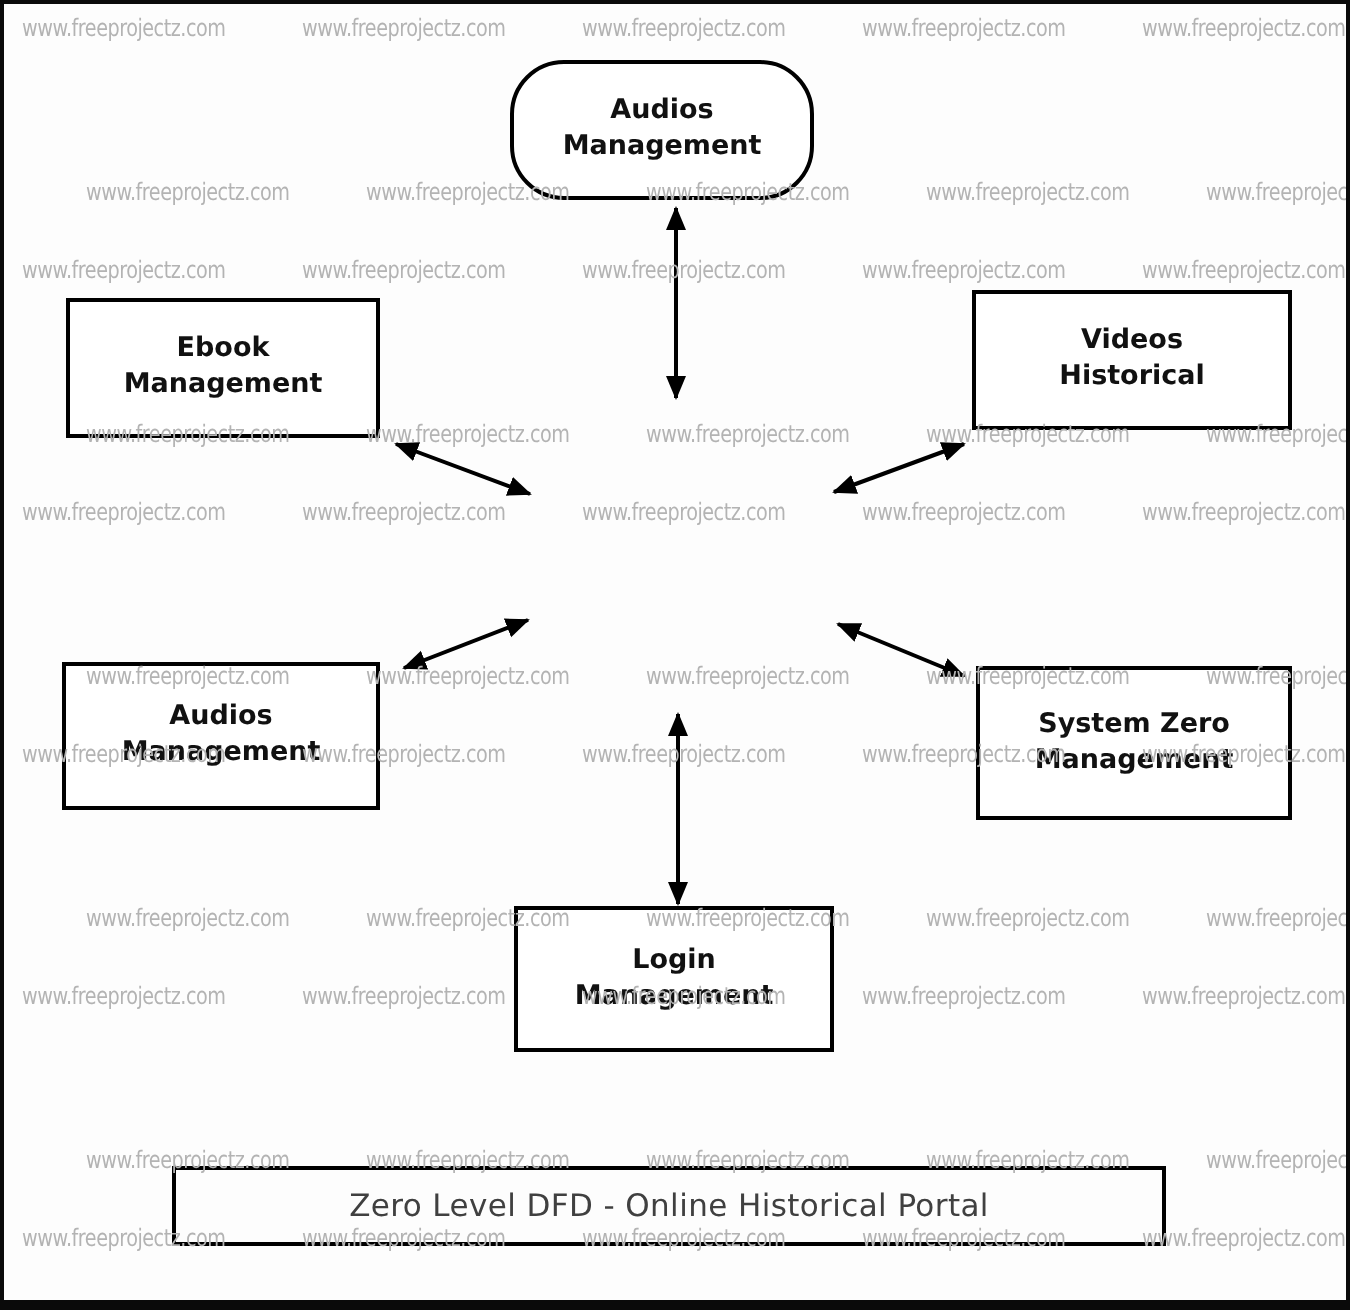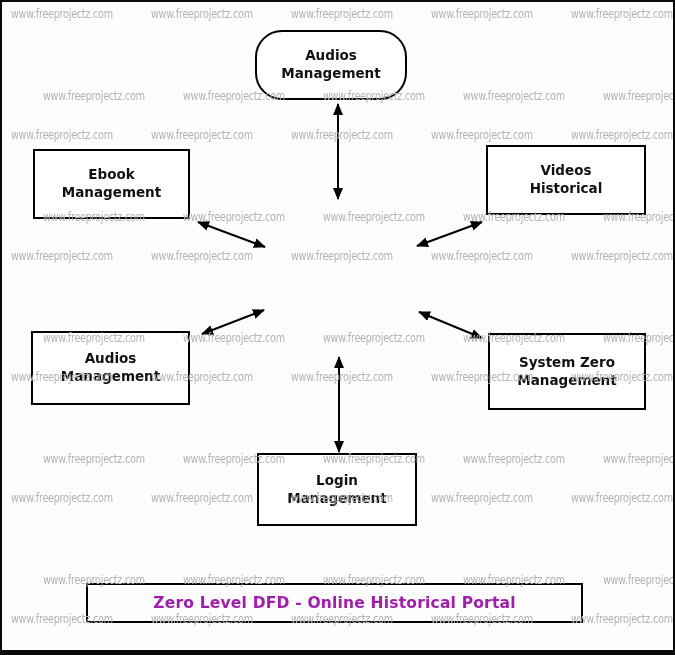--- a/index.html
+++ b/index.html
@@ -39,21 +39,21 @@
     color:#111;
     white-space:pre-line;
   }
   
   .titlebox{
     position:absolute;
     border:2px solid #000;
     box-sizing:border-box;
     background:transparent;
     display:flex;align-items:center;justify-content:center;
-    font-weight:bold;font-size:15.5px;color:#a21caf;
+    font-weight:normal;font-size:15.5px;color:#404040;
     letter-spacing:0.2px;
   }
   
   #watermarks{pointer-events:none;}
   .wm{
     position:absolute;
     color:#b3b3b3;
     font-size:12px;
     letter-spacing:-0.3px;
     white-space:nowrap;

